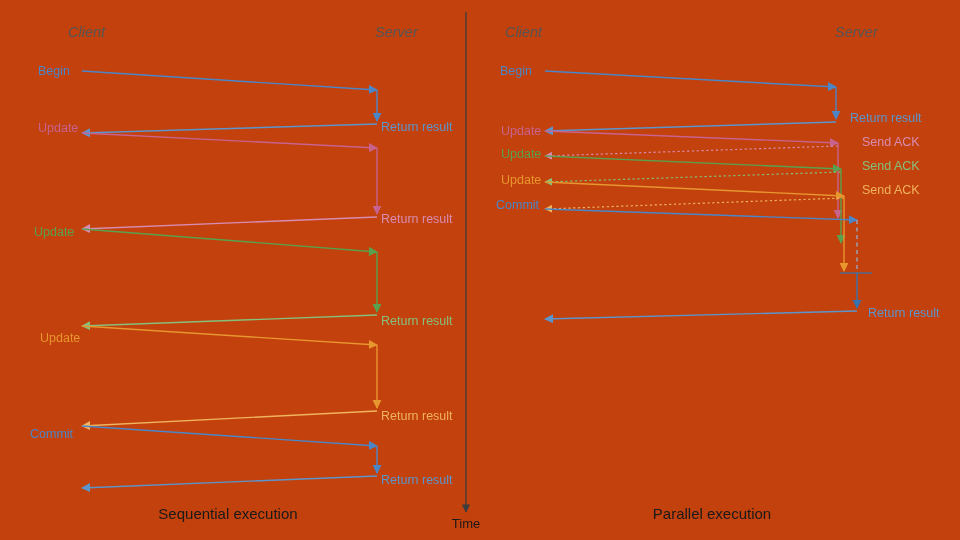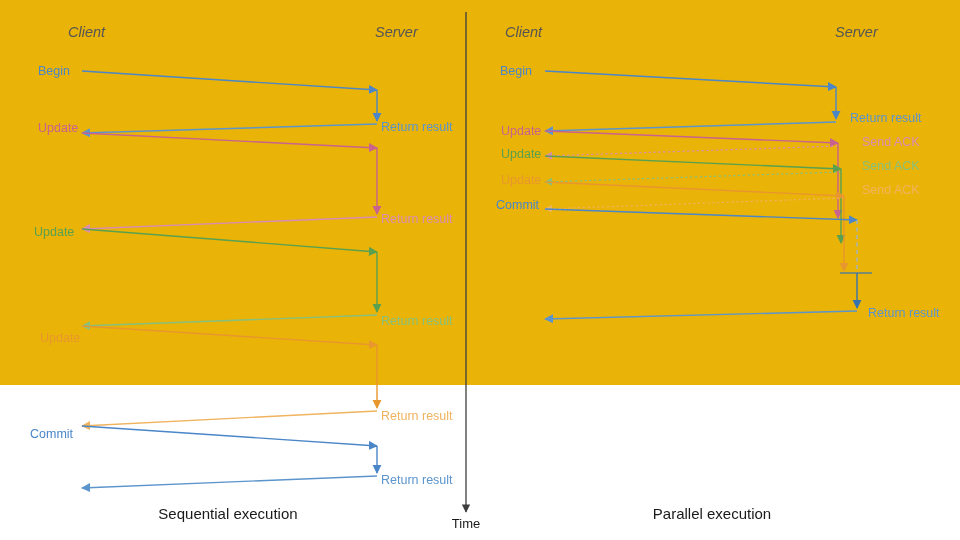--- a/index.html
+++ b/index.html
@@ -9,22 +9,22 @@
   }
   body {
     width: 960px;
     height: 540px;
     font-family: "Liberation Sans", sans-serif;
     overflow: hidden;
   }
   #stage {
     position: relative;
     width: 960px;
-    height: 385px;
-    background: #eab308;
+    height: 540px;
+    background: #c2410c;
   }
   svg.diagram {
     position: absolute;
     left: 0;
     top: 0;
     width: 960px;
     height: 540px;
   }
   .lane-title {
     font-style: italic;

